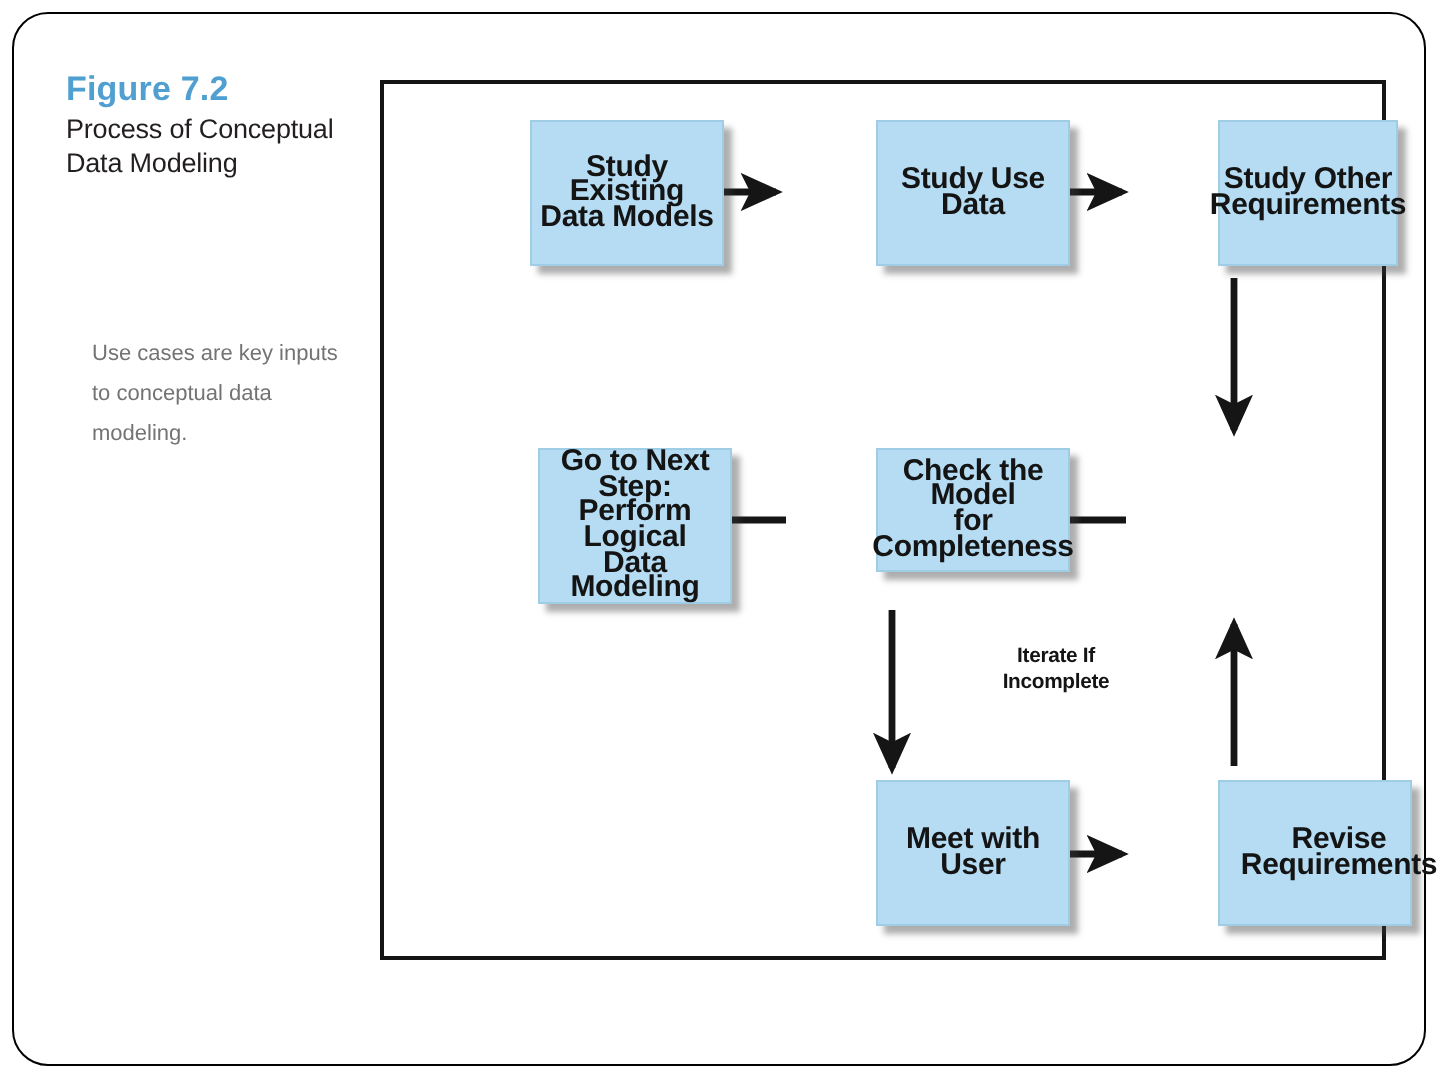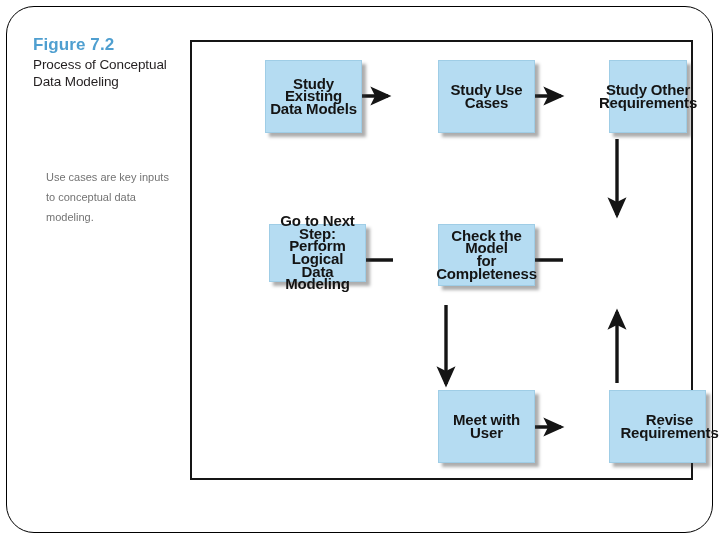--- a/index.html
+++ b/index.html
@@ -16,21 +16,21 @@
 
   
   #slide-frame {
     position: absolute;
     left: 6px;
     top: 6px;
     width: 707px;
     height: 527px;
     box-sizing: border-box;
     border: 1.4px solid #000000;
-    border-radius: 28px;
+    border-radius: 18px;
     background: #ffffff;
   }
 
   
   #caption-block {
     position: absolute;
     left: 26px;
     top: 28px;
     width: 150px;
   }
@@ -162,36 +162,38 @@
 
         <line x1="303" y1="385" x2="369" y2="385" stroke="#151515" stroke-width="3.4" marker-end="url(#ah)"></line>
 
         <line x1="425" y1="341" x2="425" y2="270" stroke="#151515" stroke-width="3.4" marker-end="url(#ah)"></line>
       </svg>
 
       <div class="proc-box" style="left:33px;  top:18px;  width:97px;  height:73px;">Study Existing
 Data Models</div>
 
       <div class="proc-box" style="left:206px; top:18px;  width:97px;  height:73px;">Study Use
-Cases</div>
+Data</div>
 
-      <div class="proc-box" style="left:377px; top:18px;  width:78px;  height:73px;">Study Other
+      <div class="proc-box" style="left:377px; top:18px;  width:90px;  height:73px;">Study Other
 Requirements</div>
 
 
       <div class="proc-box" style="left:206px; top:182px; width:97px;  height:62px;">Check the Model
 for Completeness</div>
 
-      <div class="proc-box" style="left:37px;  top:182px; width:97px;  height:58px;">Go to Next Step:
+      <div class="proc-box" style="left:37px;  top:182px; width:97px;  height:78px;">Go to Next Step:
 Perform Logical
 Data Modeling</div>
 
       <div class="proc-box" style="left:206px; top:348px; width:97px;  height:73px;">Meet with
 User</div>
 
       <div class="proc-box" style="left:377px; top:348px; width:97px;  height:73px;padding-left:24px;">Revise
 Requirements</div>
 
+      <div id="iterate-label" style="left:286px; top:280px; width:100px;">Iterate If
+Incomplete</div>
 
     </div>
   </div>
 
 </div>
 
 </body></html>

